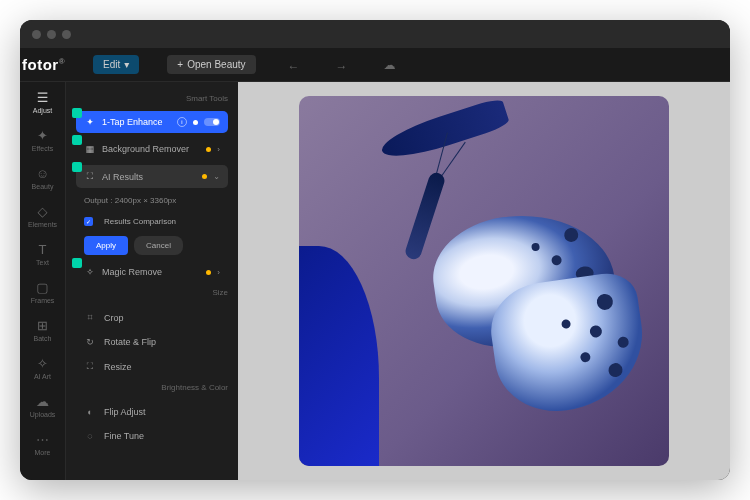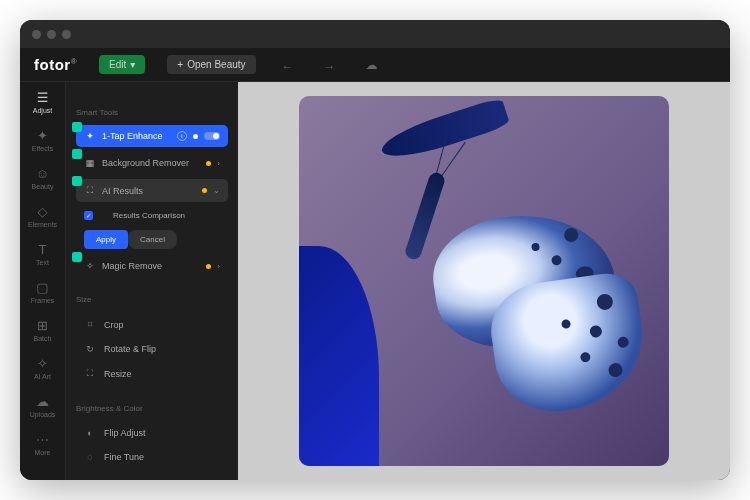--- a/index.html
+++ b/index.html
@@ -1,50 +1,50 @@
 <!DOCTYPE html>
 <html><head>
 <meta charset="utf-8">
 <style>
 *{margin:0;padding:0;box-sizing:border-box;font-family:-apple-system,BlinkMacSystemFont,'Segoe UI',Arial,sans-serif}
 body{background:#fff;display:flex;justify-content:center;padding:20px}
 .window{width:710px;height:460px;background:#1a1a1a;border-radius:12px;overflow:hidden;display:flex;flex-direction:column;box-shadow:0 10px 40px rgba(0,0,0,.3)}
 .titlebar{height:28px;background:#2a2a2a;display:flex;align-items:center;padding:0 12px;gap:6px}
 .dot{width:9px;height:9px;border-radius:50%;background:#555}
-.topbar{height:34px;background:#1a1a1a;display:flex;align-items:center;padding:0 14px;gap:22px;border-bottom:1px solid #2a2a2a}
+.topbar{height:34px;background:#1a1a1a;display:flex;align-items:center;padding:0 2px;gap:28px;border-bottom:1px solid #2a2a2a}
 .logo{color:#fff;font-weight:600;font-size:15px;letter-spacing:.5px}
 .logo sup{font-size:8px;color:#888}
 .btn-pill{background:#333;color:#ccc;padding:4px 10px;border-radius:4px;font-size:10px;display:flex;align-items:center;gap:4px;cursor:pointer}
-.btn-pill.primary{background:#15803d}
+.btn-pill.primary{background:#0c4a6e}
 .topicon{color:#666;font-size:12px;cursor:pointer;padding:4px}
 .body{flex:1;display:flex;overflow:hidden}
 .leftbar{width:46px;background:#1a1a1a;display:flex;flex-direction:column;align-items:center;padding-top:8px;gap:14px;border-right:1px solid #2a2a2a}
 .leftitem{display:flex;flex-direction:column;align-items:center;gap:2px;color:#666;cursor:pointer;font-size:7px}
 .leftitem.active{color:#ccc}
 .leftitem .ico{font-size:13px}
 .panel{width:172px;background:#1e1e1e;overflow-y:auto;padding:8px 10px;font-size:9px;color:#aaa}
 .panel::-webkit-scrollbar{width:4px}
 .panel::-webkit-scrollbar-thumb{background:#444;border-radius:2px}
-.section-title{text-align:left;color:#666;font-size:8px;margin:18px 0 8px}
+.section-title{text-align:right;color:#666;font-size:8px;margin:4px 0 8px}
 .tool{display:flex;align-items:center;padding:6px 8px;border-radius:5px;margin-bottom:5px;cursor:pointer;gap:6px;position:relative}
 .tool.blue{background:#2962ff;color:#fff}
 .tool.sel{background:#333}
 .tool .badge{position:absolute;left:-4px;top:-3px;width:10px;height:10px;background:#00d4aa;border-radius:2px}
 .tool .tico{width:12px;text-align:center}
 .tool .tlabel{flex:1;font-size:9px}
 .tool .info{width:10px;height:10px;border:1px solid rgba(255,255,255,.5);border-radius:50%;font-size:6px;display:flex;align-items:center;justify-content:center}
 .tool .dot-o{width:5px;height:5px;border-radius:50%;background:#ffb800}
 .tool .dot-w{width:5px;height:5px;border-radius:50%;background:#fff}
 .tool .toggle{width:16px;height:8px;background:rgba(255,255,255,.3);border-radius:4px;position:relative}
 .tool .toggle::after{content:'';width:6px;height:6px;background:#fff;border-radius:50%;position:absolute;right:1px;top:1px}
 .tool .chev{font-size:8px;color:#888}
 .subinfo{padding:2px 8px 6px;font-size:8px;color:#888;line-height:1.5}
-.checkrow{padding:4px 8px;display:flex;align-items:flex-start;gap:20px;font-size:8px}
+.checkrow{padding:4px 8px;display:flex;align-items:flex-start;gap:11px;font-size:8px}
 .checkrow .cb{width:9px;height:9px;background:#2962ff;border-radius:2px;display:flex;align-items:center;justify-content:center;color:#fff;font-size:6px}
-.btnrow{padding:6px 8px;display:flex;}
+.btnrow{padding:6px 8px;display:flex;gap:6px}
 .btn-apply{background:#2962ff;color:#fff;padding:5px 12px;border-radius:4px;font-size:8px;cursor:pointer}
 .btn-cancel{background:#333;color:#aaa;padding:5px 12px;border-radius:8px;font-size:8px;cursor:pointer}
 .trow{display:flex;align-items:center;padding:7px 8px;gap:8px;cursor:pointer;font-size:9px}
 .trow .tico{width:12px;text-align:center;color:#888}
 .canvas{flex:1;background:#ccc;display:flex;align-items:center;justify-content:center;padding:16px}
 .image{width:370px;height:370px;border-radius:10px;background:linear-gradient(135deg,#8a7a9e 0%,#6b5b8a 60%,#4a3a6a 100%);position:relative;overflow:hidden}
 .stem{position:absolute;width:130px;height:30px;background:linear-gradient(90deg,#0a1a5a,#1a2a7a);top:20px;left:80px;border-radius:50% 20% 20% 50%;transform:rotate(-18deg)}
 .leaf{position:absolute;width:100px;height:220px;background:linear-gradient(135deg,#0a1a8a,#1a2aca);left:-20px;bottom:0;border-radius:0 60% 0 0}
 .wing{position:absolute;width:240px;height:200px;right:30px;bottom:50px;transform:rotate(-8deg)}
 .wing-upper{position:absolute;width:180px;height:130px;background:radial-gradient(ellipse at 30% 40%,#f0f4ff 15%,#c0d0f0 30%,#4060b0 50%,#1a2a6a 80%);right:20px;top:0;border-radius:60% 80% 30% 60%;overflow:hidden}
@@ -141,20 +141,21 @@
         <span class="chev">›</span>
       </div>
 
       <div class="tool sel">
         <div class="badge"></div>
         <span class="tico">⛶</span>
         <span class="tlabel">AI Results</span>
         <span class="dot-o"></span>
         <span class="chev">⌄</span>
       </div>
+      <div class="subinfo">Output : 2400px × 3360px</div>
       <div class="checkrow">
         <div class="cb">✓</div>
         <span>Results Comparison</span>
       </div>
       <div class="btnrow">
         <div class="btn-apply">Apply</div>
         <div class="btn-cancel">Cancel</div>
       </div>
 
       <div class="tool">

